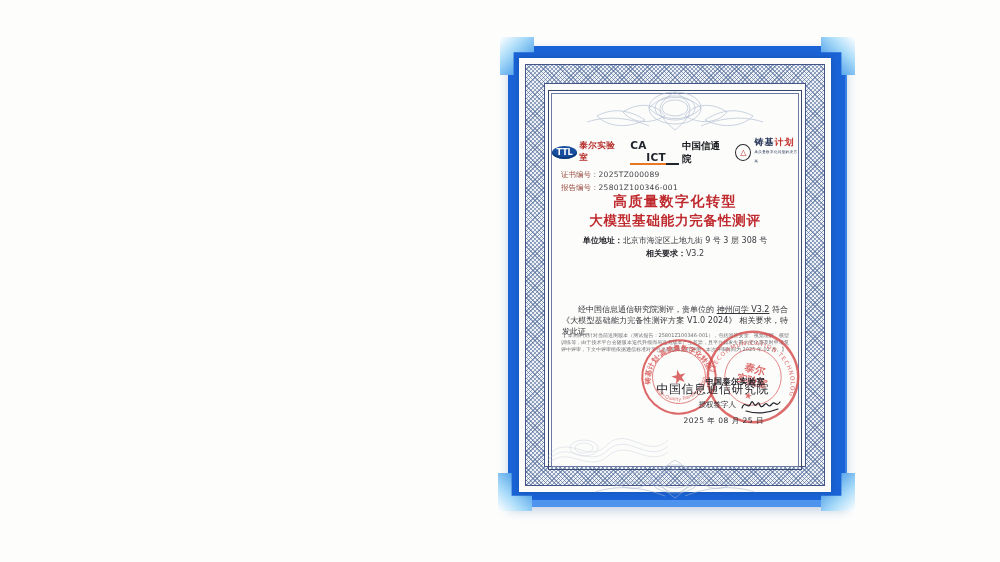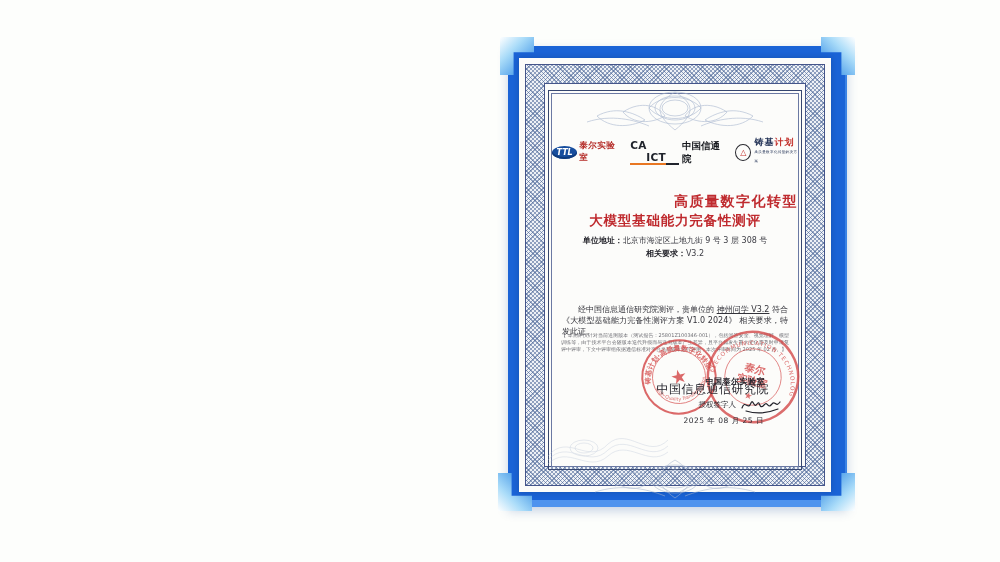--- a/index.html
+++ b/index.html
@@ -36,21 +36,21 @@
   
   .crest{position:absolute;top:-2px;left:50%;transform:translateX(-50%);opacity:.85;}
   .rosette{position:absolute;top:366px;left:50%;transform:translateX(-50%);opacity:.8;}
   .wave-bl{position:absolute;left:-4px;top:330px;opacity:.55;}
 
   
   .logos{position:absolute;top:46px;left:0;width:100%;display:flex;justify-content:center;
          align-items:center;gap:9px;}
   .ttl{display:flex;align-items:center;gap:2px;}
   .ttl-ellipse{width:27px;height:13px;border-radius:50%;background:#174e9e;color:#fff;
-               font-style:italic;font-weight:bold;font-size:8px;line-height:13px;text-align:center;
+               font-weight:bold;font-size:8px;line-height:13px;text-align:center;
                box-shadow:inset 0 -2px 0 #0d3a7d;}
   .ttl-cn{color:#b42b27;font-size:8.5px;font-weight:bold;letter-spacing:.5px;
           font-family:"DejaVu Serif","Liberation Serif",serif;}
   .caict{display:flex;align-items:baseline;gap:3px;}
   .caict-en{font-size:10.5px;font-weight:bold;color:#20242c;letter-spacing:.3px;
             border-bottom:2px solid #20242c;position:relative;line-height:12px;}
   .caict-en i{font-style:normal;border-bottom:2px solid #e87722;margin-bottom:-2px;display:inline-block;line-height:12px;padding-left:16px;}
   .caict-cn{font-size:9.5px;font-weight:bold;color:#16181d;}
   .zhuji{display:flex;align-items:center;gap:3px;}
   .zhuji-badge{width:15px;height:15px;border:1.3px solid #2a2a30;border-radius:50%;
@@ -59,21 +59,21 @@
   .zhuji-name{font-size:9px;font-weight:bold;letter-spacing:1px;}
   .zhuji-name .dk{color:#1d2d52;} .zhuji-name .rd{color:#c22f2a;}
   .zhuji-tag{font-size:3.5px;color:#1d2d52;letter-spacing:.4px;margin-top:1px;}
 
   
   .numbers{position:absolute;top:76px;left:9px;font-size:7.5px;line-height:13px;}
   .num-label{color:#9c5147;}
   .num-value{color:#3f3f46;letter-spacing:.3px;}
 
   
-  .title1{position:absolute;top:101px;width:100%;text-align:right;font-size:14px;font-weight:bold;
+  .title1{position:absolute;top:101px;width:100%;text-align:center;font-size:14px;font-weight:bold;
           color:#bf2a2e;letter-spacing:1.5px;}
   .title2{position:absolute;top:120px;width:100%;text-align:center;font-size:13.5px;font-weight:bold;
           color:#bf2a2e;letter-spacing:.8px;}
 
   
   .fields{position:absolute;top:143px;width:100%;text-align:center;font-size:8px;line-height:12.8px;}
   .f-label{font-weight:bold;color:#1f1f26;}
   .f-value{color:#3c3c44;}
 
   
@@ -144,20 +144,28 @@
       </div>
       <div class="zhuji">
         <span class="zhuji-badge">△</span>
         <span class="zhuji-txt">
           <span class="zhuji-name"><span class="dk">铸基</span><span class="rd">计划</span></span>
           <span class="zhuji-tag">高质量数字化转型解决方案</span>
         </span>
       </div>
     </div>
 
+    <div class="numbers">
+      <div>
+        <span class="num-label">证书编号：</span><span class="num-value">2025TZ000089</span>
+      </div>
+      <div>
+        <span class="num-label">报告编号：</span><span class="num-value">25801Z100346-001</span>
+      </div>
+    </div>
 
     <div class="title1">高质量数字化转型</div>
     <div class="title2">大模型基础能力完备性测评</div>
 
     <div class="fields">
       <div>
         <span class="f-label">单位地址：</span><span class="f-value">北京市海淀区上地九街 9 号 3 层 308 号</span></div>
       <div>
         <span class="f-label">相关要求：</span><span class="f-value">V3.2</span></div>
     </div>

